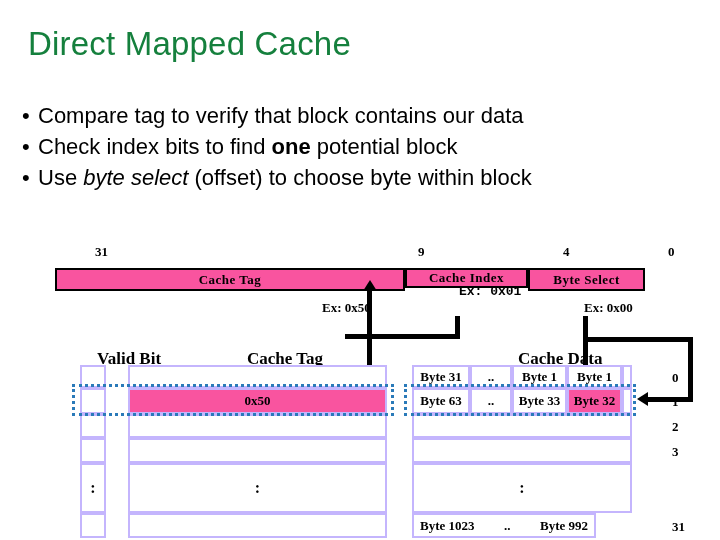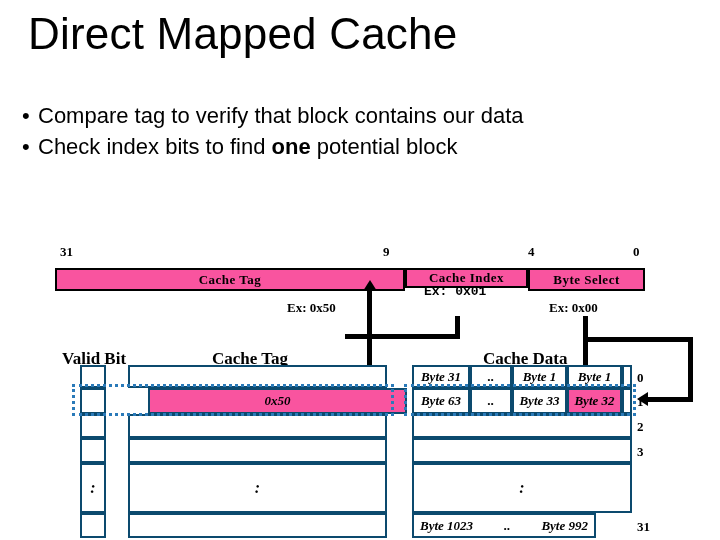--- a/index.html
+++ b/index.html
@@ -7,24 +7,24 @@
     width:720px;height:540px;
     background:#ffffff;
     font-family:"Liberation Sans", sans-serif;
     overflow:hidden;
     position:relative;
   }
   #slide{position:absolute;left:0;top:0;width:720px;height:540px;}
 
   
   .title{
-    position:absolute;left:28px;top:9px;
+    position:absolute;left:28px;top:25px;
     font-family:"Liberation Sans", sans-serif;
-    font-size:44px;font-weight:400;
-    color:#000000;
+    font-size:33px;font-weight:400;
+    color:#15803d;
     letter-spacing:.2px;
     white-space:nowrap;
   }
 
   
   .bullets{position:absolute;left:22px;top:100px;width:690px;}
   .bullet{
     font-family:"Liberation Sans", sans-serif;
     font-size:22px;color:#000;
     line-height:31px;white-space:nowrap;
@@ -35,20 +35,21 @@
 
   
   #diagram{position:absolute;left:0;top:0;width:720px;height:540px;}
 
   .ser{
     font-family:"Liberation Serif", serif;
     font-weight:bold;
     color:#000;
     position:absolute;
     white-space:nowrap;
+    margin-left:35px;
   }
 
   
   .bitnum{font-size:13px;}
 
   
   .field{
     position:absolute;
     background:#f9549f;
     border:2px solid #000;
@@ -61,26 +62,26 @@
 
   
   .exlab{font-size:13px;}
 
   
   .caption{font-size:17px;}
 
   
   .cell{
     position:absolute;
-    border:2px solid #0c4a6e;
+    border:2px solid #c4b5fd;
     box-sizing:border-box;
     background:#ffffff;
     display:flex;align-items:center;justify-content:center;
     font-family:"Liberation Serif", serif;
-    font-weight:bold;font-size:13px;color:#000;font-style:italic;
+    font-weight:bold;font-size:13px;color:#000;
   }
   .cell.hl{background:#f9549f;}
 
   .rownum{font-size:13px;}
 
   
   .ln{position:absolute;background:#000;}
   .arrow-up{
     position:absolute;width:0;height:0;
     border-left:7px solid transparent;
@@ -122,20 +123,23 @@
 
   <div class="title">Direct Mapped Cache</div>
 
   <div class="bullets">
     <div class="bullet">
       <span class="dot">•</span><span>Compare tag to verify that block contains our data</span>
     </div>
     <div class="bullet">
       <span class="dot">•</span><span>Check index bits to find </span><span class="b">one</span><span> potential block</span>
     </div>
+    <div class="bullet">
+      <span class="dot">•</span><span>Use </span><span class="i">byte select</span><span> (offset) to choose byte within block</span>
+    </div>
   </div>
 
   <div id="diagram">
 
     <div class="ser bitnum" style="left:60px;top:244px;">31</div>
     <div class="ser bitnum" style="left:383px;top:244px;">9</div>
     <div class="ser bitnum" style="left:528px;top:244px;">4</div>
     <div class="ser bitnum" style="left:633px;top:244px;">0</div>
 
     <div class="field" style="left:55px;top:268px;width:350px;height:23px;">Cache Tag</div>
@@ -169,21 +173,21 @@
     <div class="cell" style="left:80px;top:365px;width:26px;height:23px;"></div>
     <div class="cell" style="left:80px;top:388px;width:26px;height:26px;"></div>
     <div class="cell" style="left:80px;top:414px;width:26px;height:24px;"></div>
     <div class="cell" style="left:80px;top:438px;width:26px;height:25px;"></div>
     <div class="cell" style="left:80px;top:463px;width:26px;height:50px;">
       <span class="vdots">:</span>
     </div>
     <div class="cell" style="left:80px;top:513px;width:26px;height:25px;"></div>
 
     <div class="cell" style="left:128px;top:365px;width:259px;height:23px;"></div>
-    <div class="cell hl" style="left:128px;top:388px;width:259px;height:26px;margin-left:20px;">0x50</div>
+    <div class="cell hl" style="left:128px;top:388px;width:259px;height:26px;">0x50</div>
     <div class="cell" style="left:128px;top:414px;width:259px;height:24px;"></div>
     <div class="cell" style="left:128px;top:438px;width:259px;height:25px;"></div>
     <div class="cell" style="left:128px;top:463px;width:259px;height:50px;">
       <span class="vdots">:</span>
     </div>
     <div class="cell" style="left:128px;top:513px;width:259px;height:25px;"></div>
 
     <div class="cell" style="left:412px;top:365px;width:58px;height:23px;">Byte 31</div>
     <div class="cell" style="left:470px;top:365px;width:42px;height:23px;">..</div>
     <div class="cell" style="left:512px;top:365px;width:55px;height:23px;">Byte 1</div>

